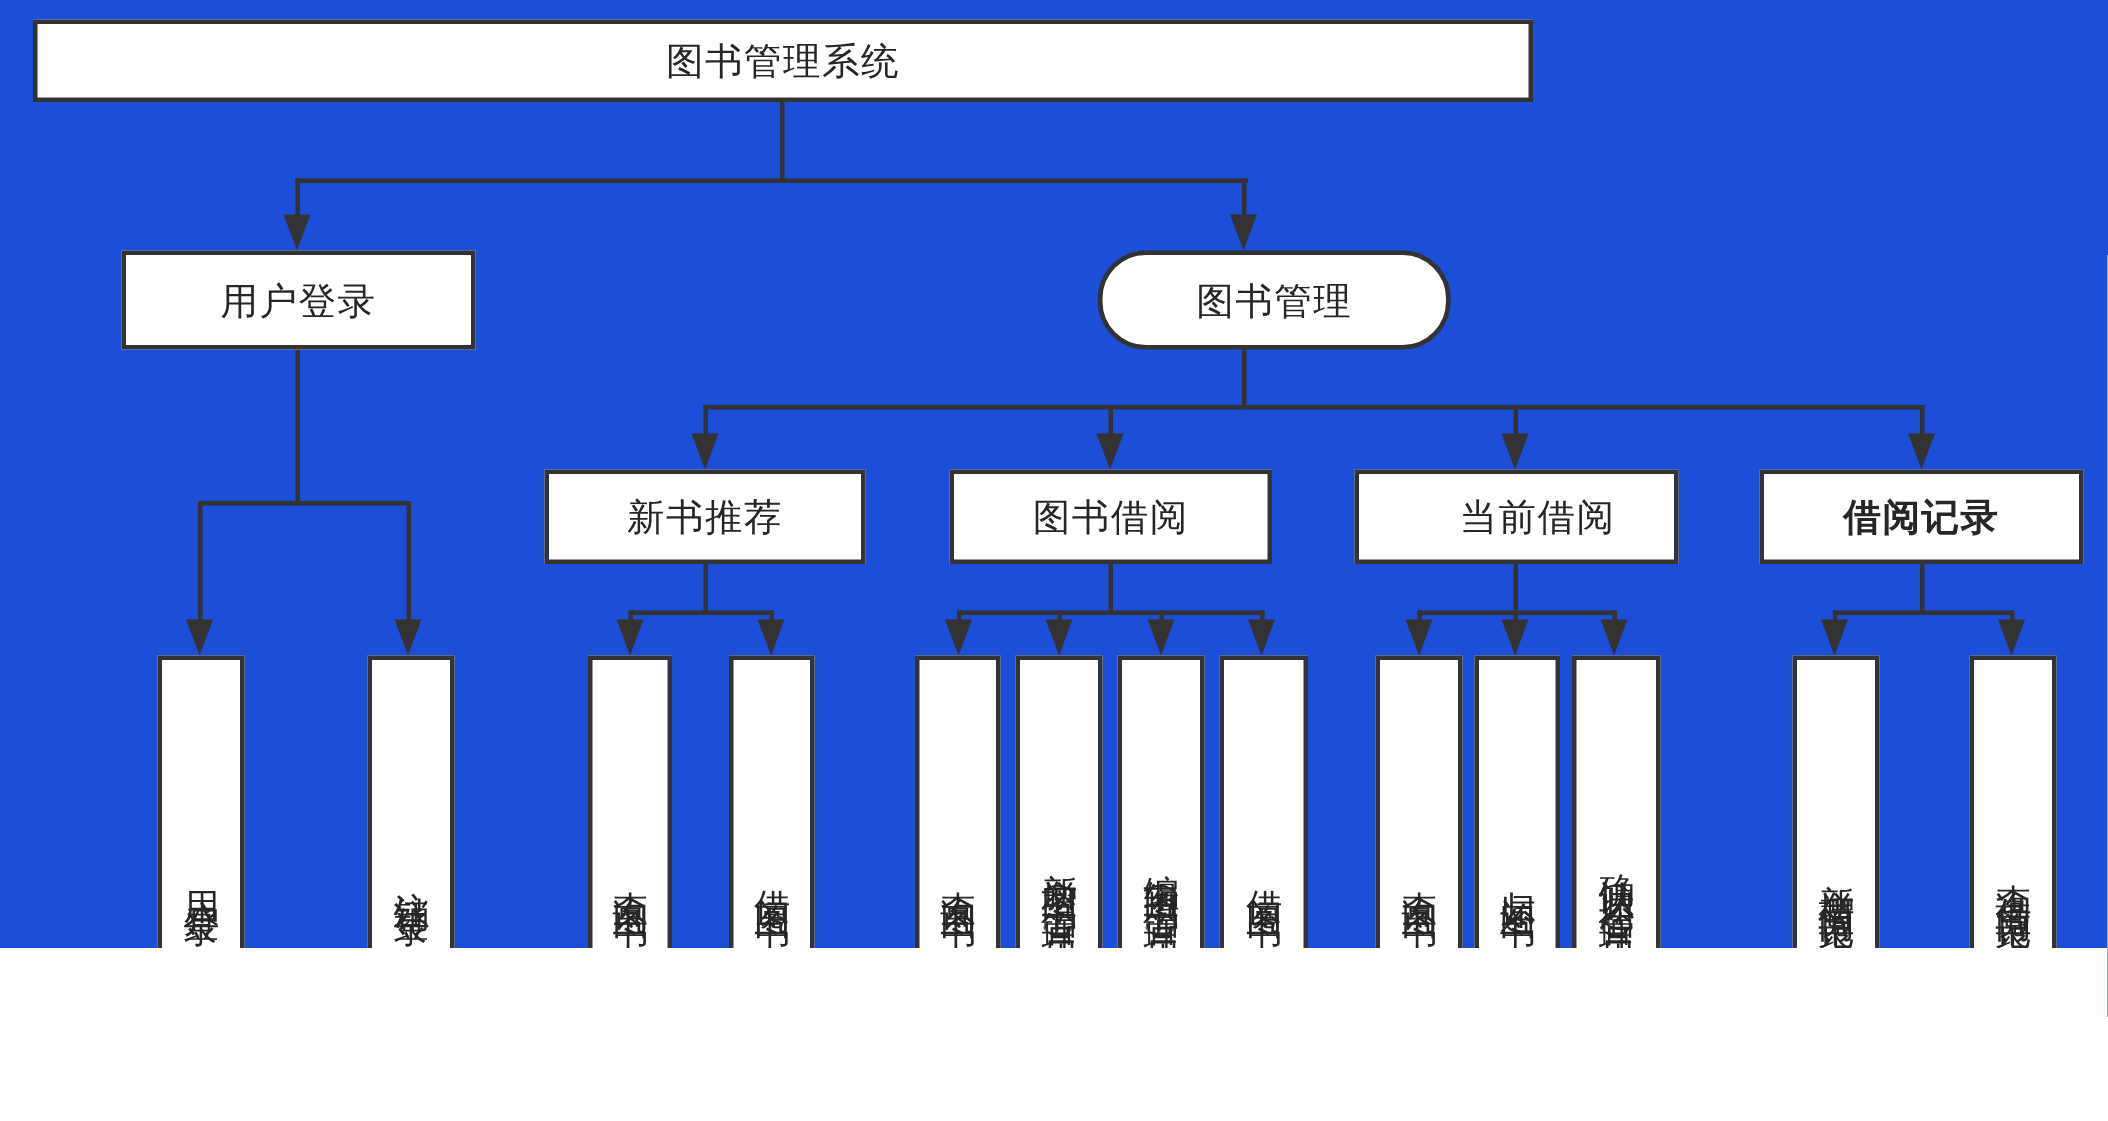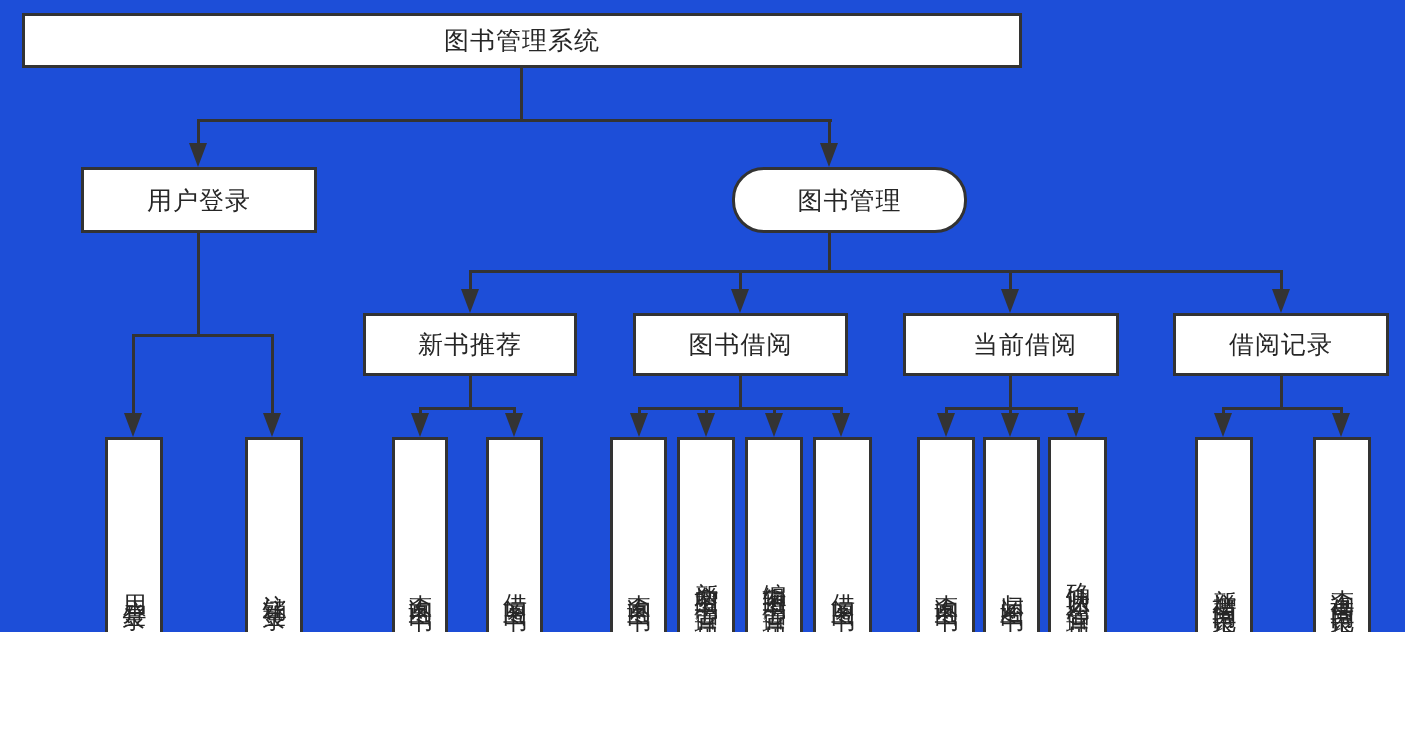--- a/index.html
+++ b/index.html
@@ -61,21 +61,21 @@
   <div class="vline" style="left:739px; top:270px; height:22px;"></div>
   <div class="arrowhead" style="left:731px; top:289px;"></div>
   <div class="vline" style="left:1009px; top:270px; height:22px;"></div>
   <div class="arrowhead" style="left:1001px; top:289px;"></div>
   <div class="vline" style="left:1280px; top:270px; height:22px;"></div>
   <div class="arrowhead" style="left:1272px; top:289px;"></div>
 
   <div class="node" style="left:363px; top:313px; width:214px; height:63px;font-family:Liberation Serif, serif;">新书推荐</div>
   <div class="node" style="left:633px; top:313px; width:215px; height:63px;">图书借阅</div>
   <div class="node" style="left:903px; top:313px; width:216px; height:63px;padding-left:28px;">当前借阅</div>
-  <div class="node" style="left:1173px; top:313px; width:216px; height:63px;">借阅记录</div>
+  <div class="node" style="left:1173px; top:313px; width:216px; height:63px;font-weight:bold;">借阅记录</div>
 
   <div class="vline" style="left:469px; top:376px; height:34px;"></div>
   <div class="hline" style="left:419px; top:407px; width:97px;"></div>
   <div class="vline" style="left:419px; top:407px; height:8px;"></div>
   <div class="arrowhead" style="left:411px; top:413px;"></div>
   <div class="vline" style="left:513px; top:407px; height:8px;"></div>
   <div class="arrowhead" style="left:505px; top:413px;"></div>
 
   <div class="vline" style="left:739px; top:376px; height:34px;"></div>
   <div class="hline" style="left:638px; top:407px; width:205px;"></div>

